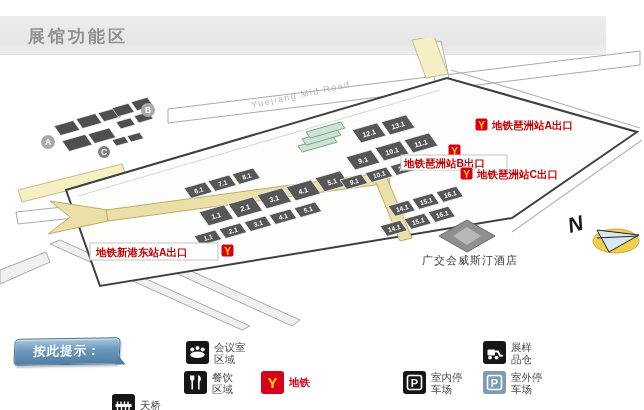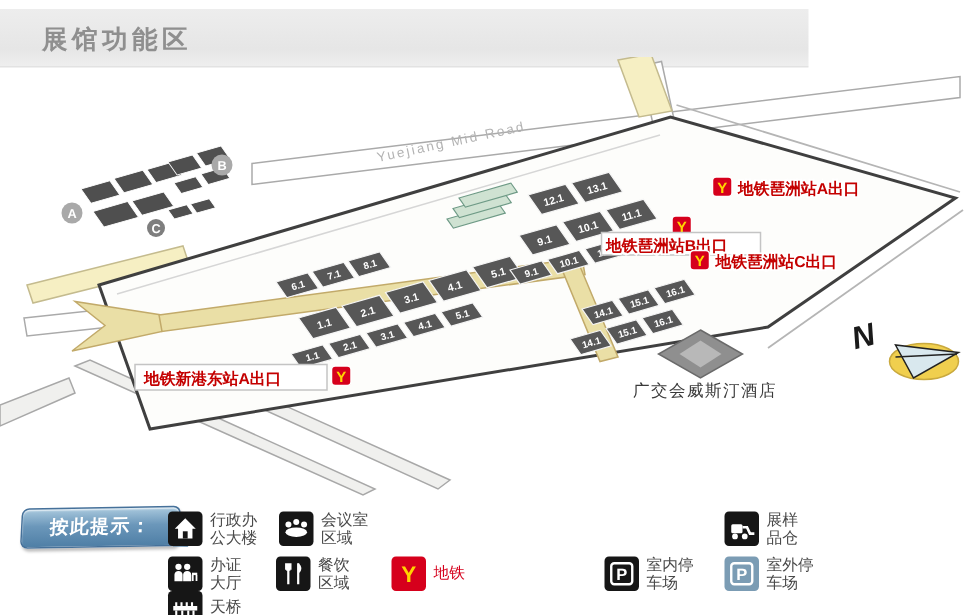--- a/index.html
+++ b/index.html
@@ -3,21 +3,21 @@
 <meta charset="utf-8">
 <style>
   html,body{margin:0;padding:0;}
   body{
     width:644px;height:410px;overflow:hidden;background:#ffffff;
     font-family:"Liberation Sans","DejaVu Sans",sans-serif;
     position:relative;
   }
   
   .header{
-    position:absolute;left:0;top:6px;width:539px;height:38px;
+    position:absolute;left:0;top:16px;width:606px;height:38px;
     background:linear-gradient(180deg,#ededed 0%,#e6e6e6 70%,#eeeeee 100%);
     border-bottom:1px solid #e2e2e2;
   }
   .page-title{
     position:absolute;left:28px;top:9px;
     font-size:17px;font-weight:bold;color:#8f8f8f;letter-spacing:3px;
   }
   
   .map-wrap{position:absolute;left:0;top:38px;width:644px;height:294px;}
   svg text{font-family:"Liberation Sans","DejaVu Sans",sans-serif;}
@@ -63,21 +63,21 @@
   .leg-ico{
     width:23px;height:23px;border-radius:3px;background:#161616;
     display:inline-block;flex:0 0 23px;
   }
   .leg-ico.red{background:#d6001c;}
   .leg-ico.blue{background:#7b9cb4;}
   .leg-lbl{
     margin-left:5px;font-size:10.5px;line-height:11.5px;color:#4a4a4a;padding-top:1px;
     white-space:nowrap;
   }
-  .leg-lbl.red{color:#d6001c;font-weight:normal;line-height:23px;padding-top:0;}
+  .leg-lbl.red{color:#d6001c;font-weight:bold;line-height:23px;padding-top:0;}
   .leg-lbl.single{line-height:23px;padding-top:0;}
 </style>
 </head>
 <body>
 
 <div class="header">
   <div class="page-title">展馆功能区</div>
 </div>
 
 <div class="map-wrap">
@@ -288,30 +288,20 @@
     <polygon points="639,197 597,192 609,214" fill="#d9e8ee" stroke="#222222" stroke-width="1"></polygon>
     <path d="M597 200 638 198" stroke="#222222" stroke-width="1"></path>
     <text class="compass-n" x="570" y="195" transform="rotate(-15 570 195)">N</text>
   </g>
 </svg>
 </div>
 
 <div class="legend">
   <div class="hint-btn">按此提示：</div>
 
-  <div class="leg-item" style="left:112px;top:9px">
-    <span class="leg-ico"><svg width="23" height="23" viewBox="0 0 23 23">
-          <path d="M11.5 4.5 4.5 11.5h2.2v6.5h9.6v-6.5h2.2z" fill="#fff"></path>
-          <rect x="9.9" y="13.2" width="3.2" height="4.8" fill="#161616"></rect>
-        </svg></span>
-    <span class="leg-lbl">
-        <div>行政办</div>
-        <div>公大楼</div>
-      </span>
-  </div>
   <div class="leg-item" style="left:186px;top:9px">
     <span class="leg-ico"><svg width="23" height="23" viewBox="0 0 23 23">
           <ellipse cx="11.5" cy="13.8" rx="7.2" ry="3.2" fill="#fff"></ellipse>
           <circle cx="6.3" cy="8.6" r="2" fill="#fff"></circle>
           <circle cx="11.5" cy="7" r="2" fill="#fff"></circle>
           <circle cx="16.7" cy="8.6" r="2" fill="#fff"></circle>
         </svg></span>
     <span class="leg-lbl">
         <div>会议室</div>
         <div>区域</div>
@@ -324,34 +314,20 @@
           <circle cx="7" cy="16.6" r="1.9" fill="#fff"></circle>
           <circle cx="13.5" cy="16.6" r="1.9" fill="#fff"></circle>
           <path d="M16.3 14.7h3.6" stroke="#fff" stroke-width="1.8"></path>
         </svg></span>
     <span class="leg-lbl">
         <div>展样</div>
         <div>品仓</div>
       </span>
   </div>
 
-  <div class="leg-item" style="left:112px;top:39px">
-    <span class="leg-ico"><svg width="23" height="23" viewBox="0 0 23 23">
-          <circle cx="7" cy="6.9" r="2.1" fill="#fff"></circle>
-          <path d="M4.3 16.5v-4.3c0-1.6 1.2-2.6 2.7-2.6s2.7 1 2.7 2.6v4.3z" fill="#fff"></path>
-          <circle cx="12.8" cy="6.9" r="2.1" fill="#fff"></circle>
-          <path d="M10.1 16.5v-4.3c0-1.6 1.2-2.6 2.7-2.6s2.7 1 2.7 2.6v4.3z" fill="#fff"></path>
-          <rect x="16" y="10.8" width="3.5" height="1.6" fill="#fff"></rect>
-          <path d="M16.5 12.4v4M19 12.4v4" stroke="#fff" stroke-width="1.2"></path>
-        </svg></span>
-    <span class="leg-lbl">
-        <div>办证</div>
-        <div>大厅</div>
-      </span>
-  </div>
   <div class="leg-item" style="left:184px;top:39px">
     <span class="leg-ico"><svg width="23" height="23" viewBox="0 0 23 23">
           <path d="M6.8 4.5v4.3M9.6 4.5v4.3M8.2 4.5v14" stroke="#fff" stroke-width="1.5"></path>
           <path d="M6.8 8.8h2.8" stroke="#fff" stroke-width="1.5"></path>
           <path d="M14.8 4.5v14" stroke="#fff" stroke-width="1.5"></path>
           <path d="M14.8 4.5c2.8 1.6 2.8 5.2 0 6.8z" fill="#fff"></path>
         </svg></span>
     <span class="leg-lbl">
         <div>餐饮</div>
         <div>区域</div>

